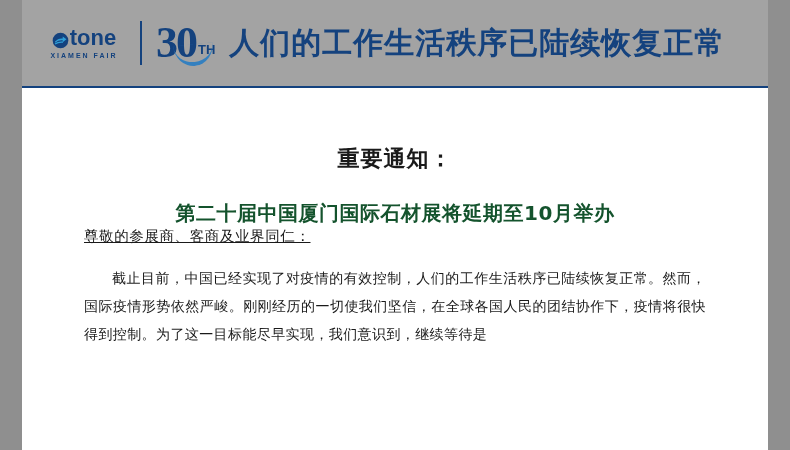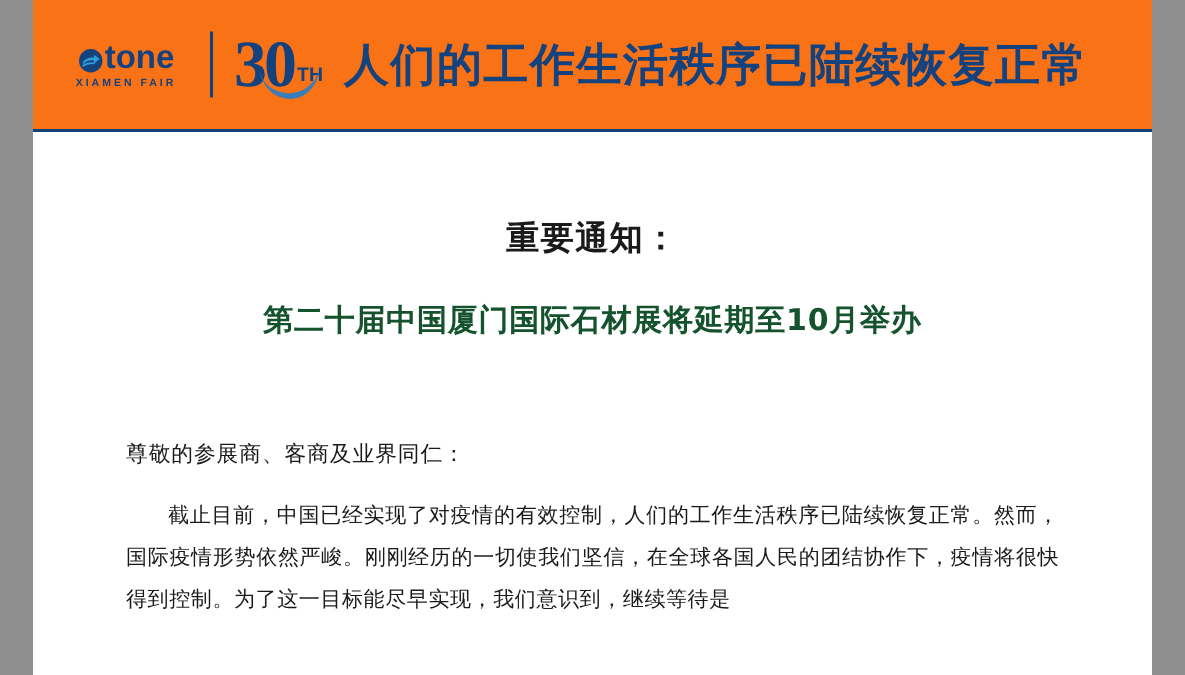--- a/index.html
+++ b/index.html
@@ -25,21 +25,21 @@
     background: #ffffff;
     box-shadow: 0 0 0 0 rgba(0,0,0,0);
   }
   
   .header {
     position: absolute;
     left: 0;
     top: 0;
     width: 746px;
     height: 88px;
-    background: #f97316;
+    background: #a3a3a3;
     border-bottom: 2px solid #14427e;
     display: flex;
     align-items: center;
     box-sizing: border-box;
     padding-left: 16px;
   }
   .logo-block {
     display: flex;
     flex-direction: column;
     align-items: center;
@@ -138,25 +138,25 @@
   .notice-subtitle {
     text-align: center;
     font-size: 20px;
     font-weight: bold;
     color: #14532d;
     margin-top: 26px;
     font-family: "DejaVu Sans", "Liberation Sans", sans-serif;
     letter-spacing: 0.5px;
   }
   .salutation {
-    margin-top: 66px;
     font-size: 14.5px;
     color: #1a1a1a;
     font-family: "DejaVu Sans", "Liberation Sans", sans-serif;
     letter-spacing: 0.6px;
+    text-decoration: underline;
   }
   .paragraph {
     margin-top: 18px;
     font-size: 14px;
     color: #1a1a1a;
     line-height: 2.0;
     text-align: justify;
     text-indent: 2em;
     font-family: "DejaVu Sans", "Liberation Sans", sans-serif;
     letter-spacing: 0.4px;

